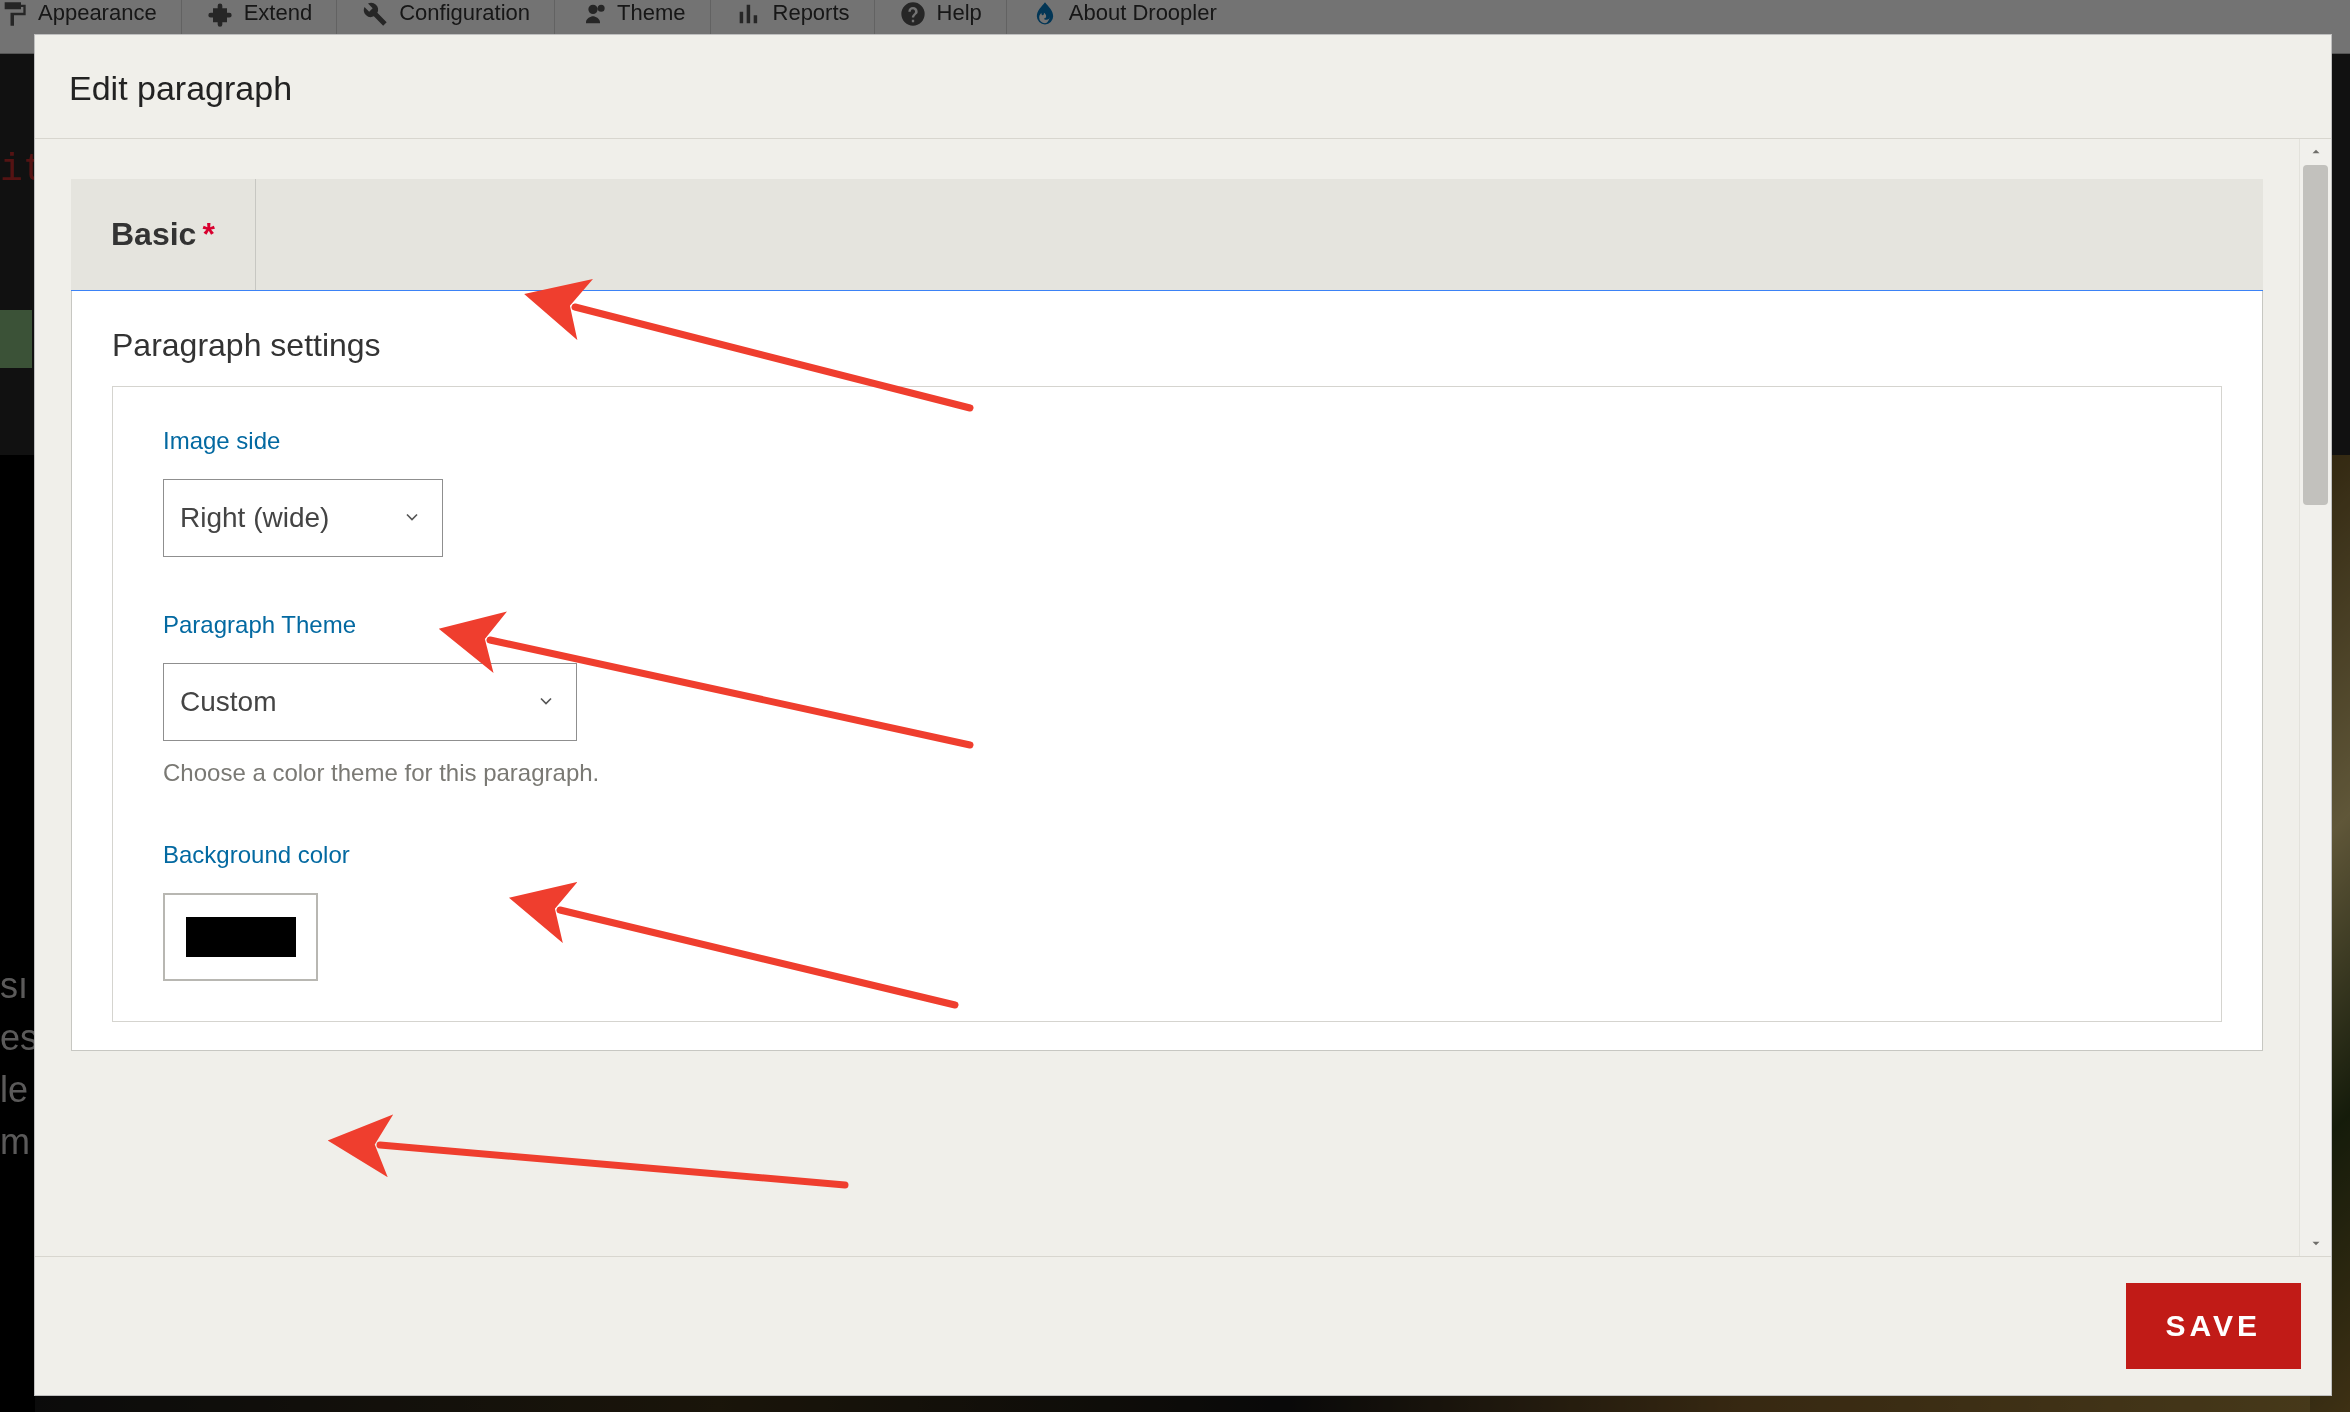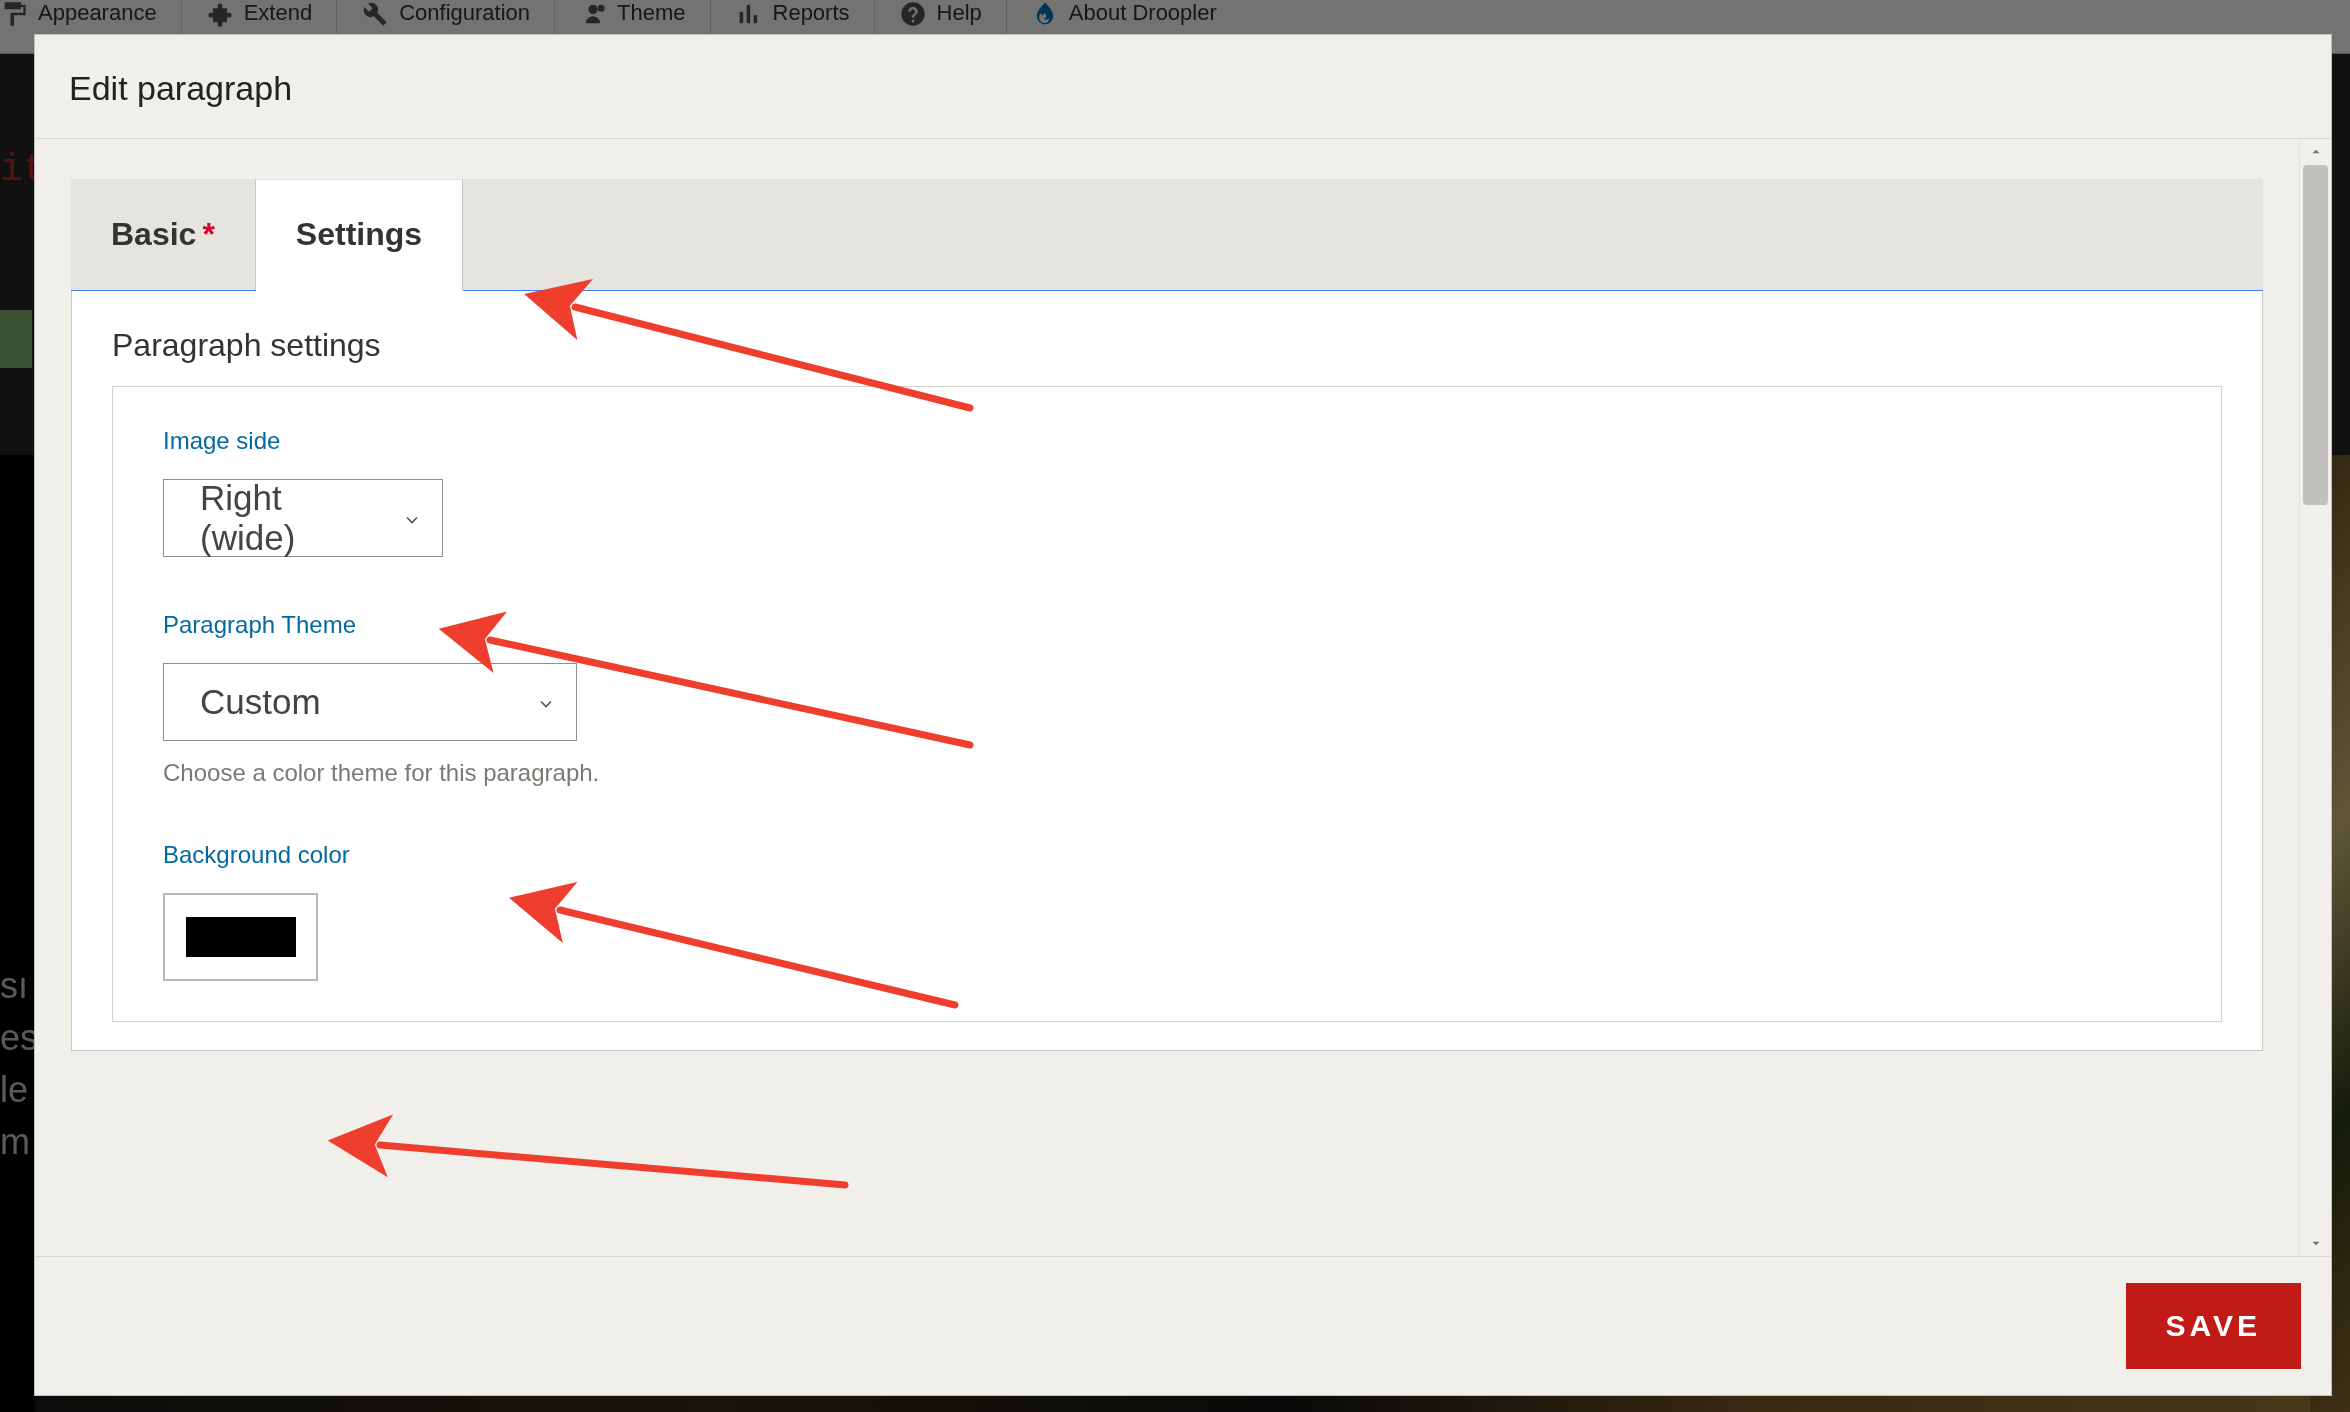--- a/index.html
+++ b/index.html
@@ -46,21 +46,21 @@
     .panel{background:#fff;border:1px solid #c7c7c2;border-top:none;padding:36px 40px 28px}
     .sect-title{font-size:32px;color:#333;margin-bottom:22px}
 
     .fieldset{border:1px solid #d5d4cf;padding:40px 50px}
 
     .field-label{font-size:24px;color:#0369a1;margin-bottom:24px}
     .field-help{font-size:24px;color:#7a7974;margin-top:18px}
     .field-block{margin-bottom:54px}
     .field-block:last-child{margin-bottom:0}
 
-    .select{display:inline-flex;align-items:center;justify-content:space-between;width:280px;height:78px;border:1px solid #8f8f8f;background:#fff;padding:0 20px 0 36px;font-size:35px;color:#444;cursor:pointer}
+    .select{display:inline-flex;align-items:center;justify-content:space-between;width:280px;height:78px;border:1px solid #8f8f8f;background:#fff;padding:0 20px 0 16px;font-size:28px;color:#444;cursor:pointer}
     .select.themed{width:414px}
     .select .chev{margin-left:16px}
     .select .chev svg{width:20px;height:20px;stroke:#555;fill:none;stroke-width:2}
 
     .color-swatch{width:155px;height:88px;border:2px solid #b8b7b2;background:#fff;display:flex;align-items:center;justify-content:center;cursor:pointer}
     .color-swatch .inner{width:110px;height:40px;background:#000}
 
     .modal-footer{border-top:1px solid #d8d6cf;padding:26px 30px;display:flex;justify-content:flex-end;background:#f0efea}
     .save-btn{background:#c11b17;color:#fff;font-weight:700;font-size:30px;letter-spacing:4px;padding:26px 40px;border:none;cursor:pointer}
 
@@ -133,23 +133,20 @@
     <div class="modal-title">Edit paragraph</div>
   </div>
 
   <div class="modal-body-wrap">
     <div class="modal-scroll">
 
       <div class="tab-row">
         <div class="tab">
           <span>Basic</span>
           <span class="req">*</span>
-        </div>
-        <div class="tab active">
-          <span>Settings</span>
         </div>
         <div class="spacer"></div>
       </div>
 
       <div class="panel">
         <div class="sect-title">Paragraph settings</div>
 
         <div class="fieldset">
 
           <div class="field-block">

